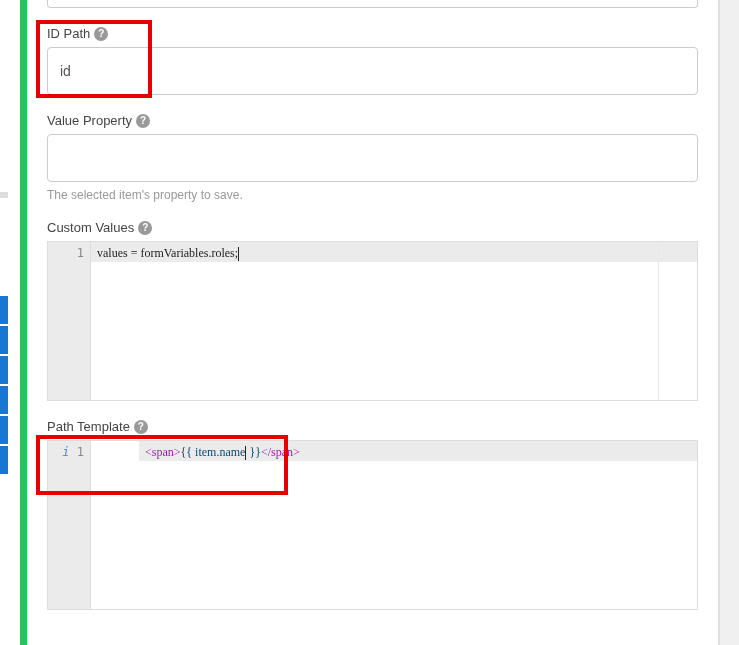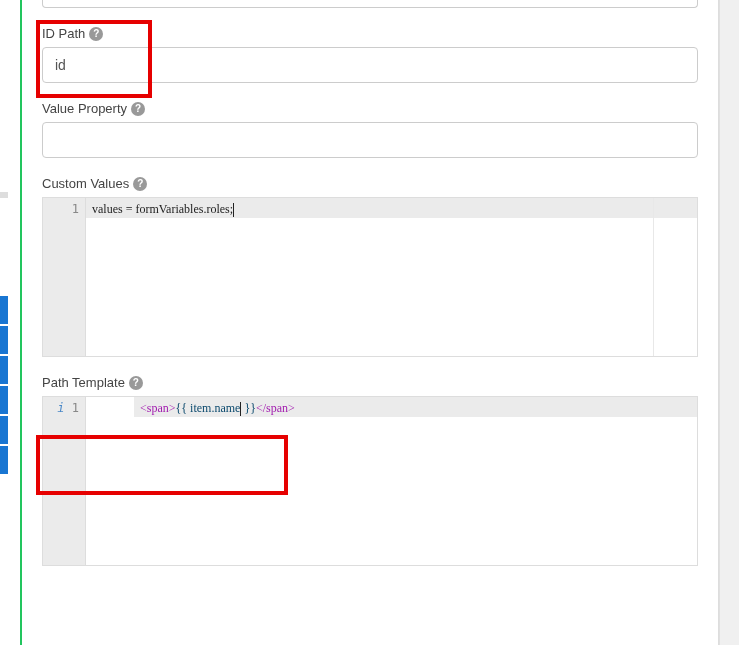--- a/index.html
+++ b/index.html
@@ -40,21 +40,21 @@
     background: #f0f0f0;
     border-left: 1px solid #e0e0e0;
   }
   .panel {
     position: absolute;
     left: 20px;
     right: 20px;
     top: 0;
     bottom: 0;
     background: #fff;
-    border-left: 2px solid #22c55e;
+    border-left: 7px solid #22c55e;
     border-right: 1px solid #ddd;
     padding: 0 20px 20px 20px;
   }
   .truncated-top {
     height: 8px;
     border: 1px solid #ccc;
     border-top: none;
     border-radius: 0 0 4px 4px;
     margin-bottom: 18px;
   }
@@ -74,21 +74,21 @@
     background: #999;
     color: #fff;
     font-size: 10px;
     font-weight: bold;
     align-items: center;
     justify-content: center;
     cursor: help;
   }
   .text-input {
     width: 100%;
-    height: 36px;
+    height: 48px;
     border: 1px solid #ccc;
     border-radius: 4px;
     padding: 0 12px;
     font-size: 14px;
     color: #555;
     background: #fff;
   }
   .help-text {
     color: #999;
     font-size: 12px;
@@ -184,20 +184,21 @@
     </div>
     <input type="text" class="text-input" value="id" style="">
   </div>
 
   <div class="form-group">
     <div class="form-label">
       <span>Value Property</span>
       <span class="help-icon">?</span>
     </div>
     <input type="text" class="text-input" value="" style="">
+    <div class="help-text">The selected item's property to save.</div>
   </div>
 
   <div class="form-group">
     <div class="form-label">
       <span>Custom Values</span>
       <span class="help-icon">?</span>
     </div>
     <div class="code-editor">
       <div class="gutter">
         <span class="lnum">1</span>

